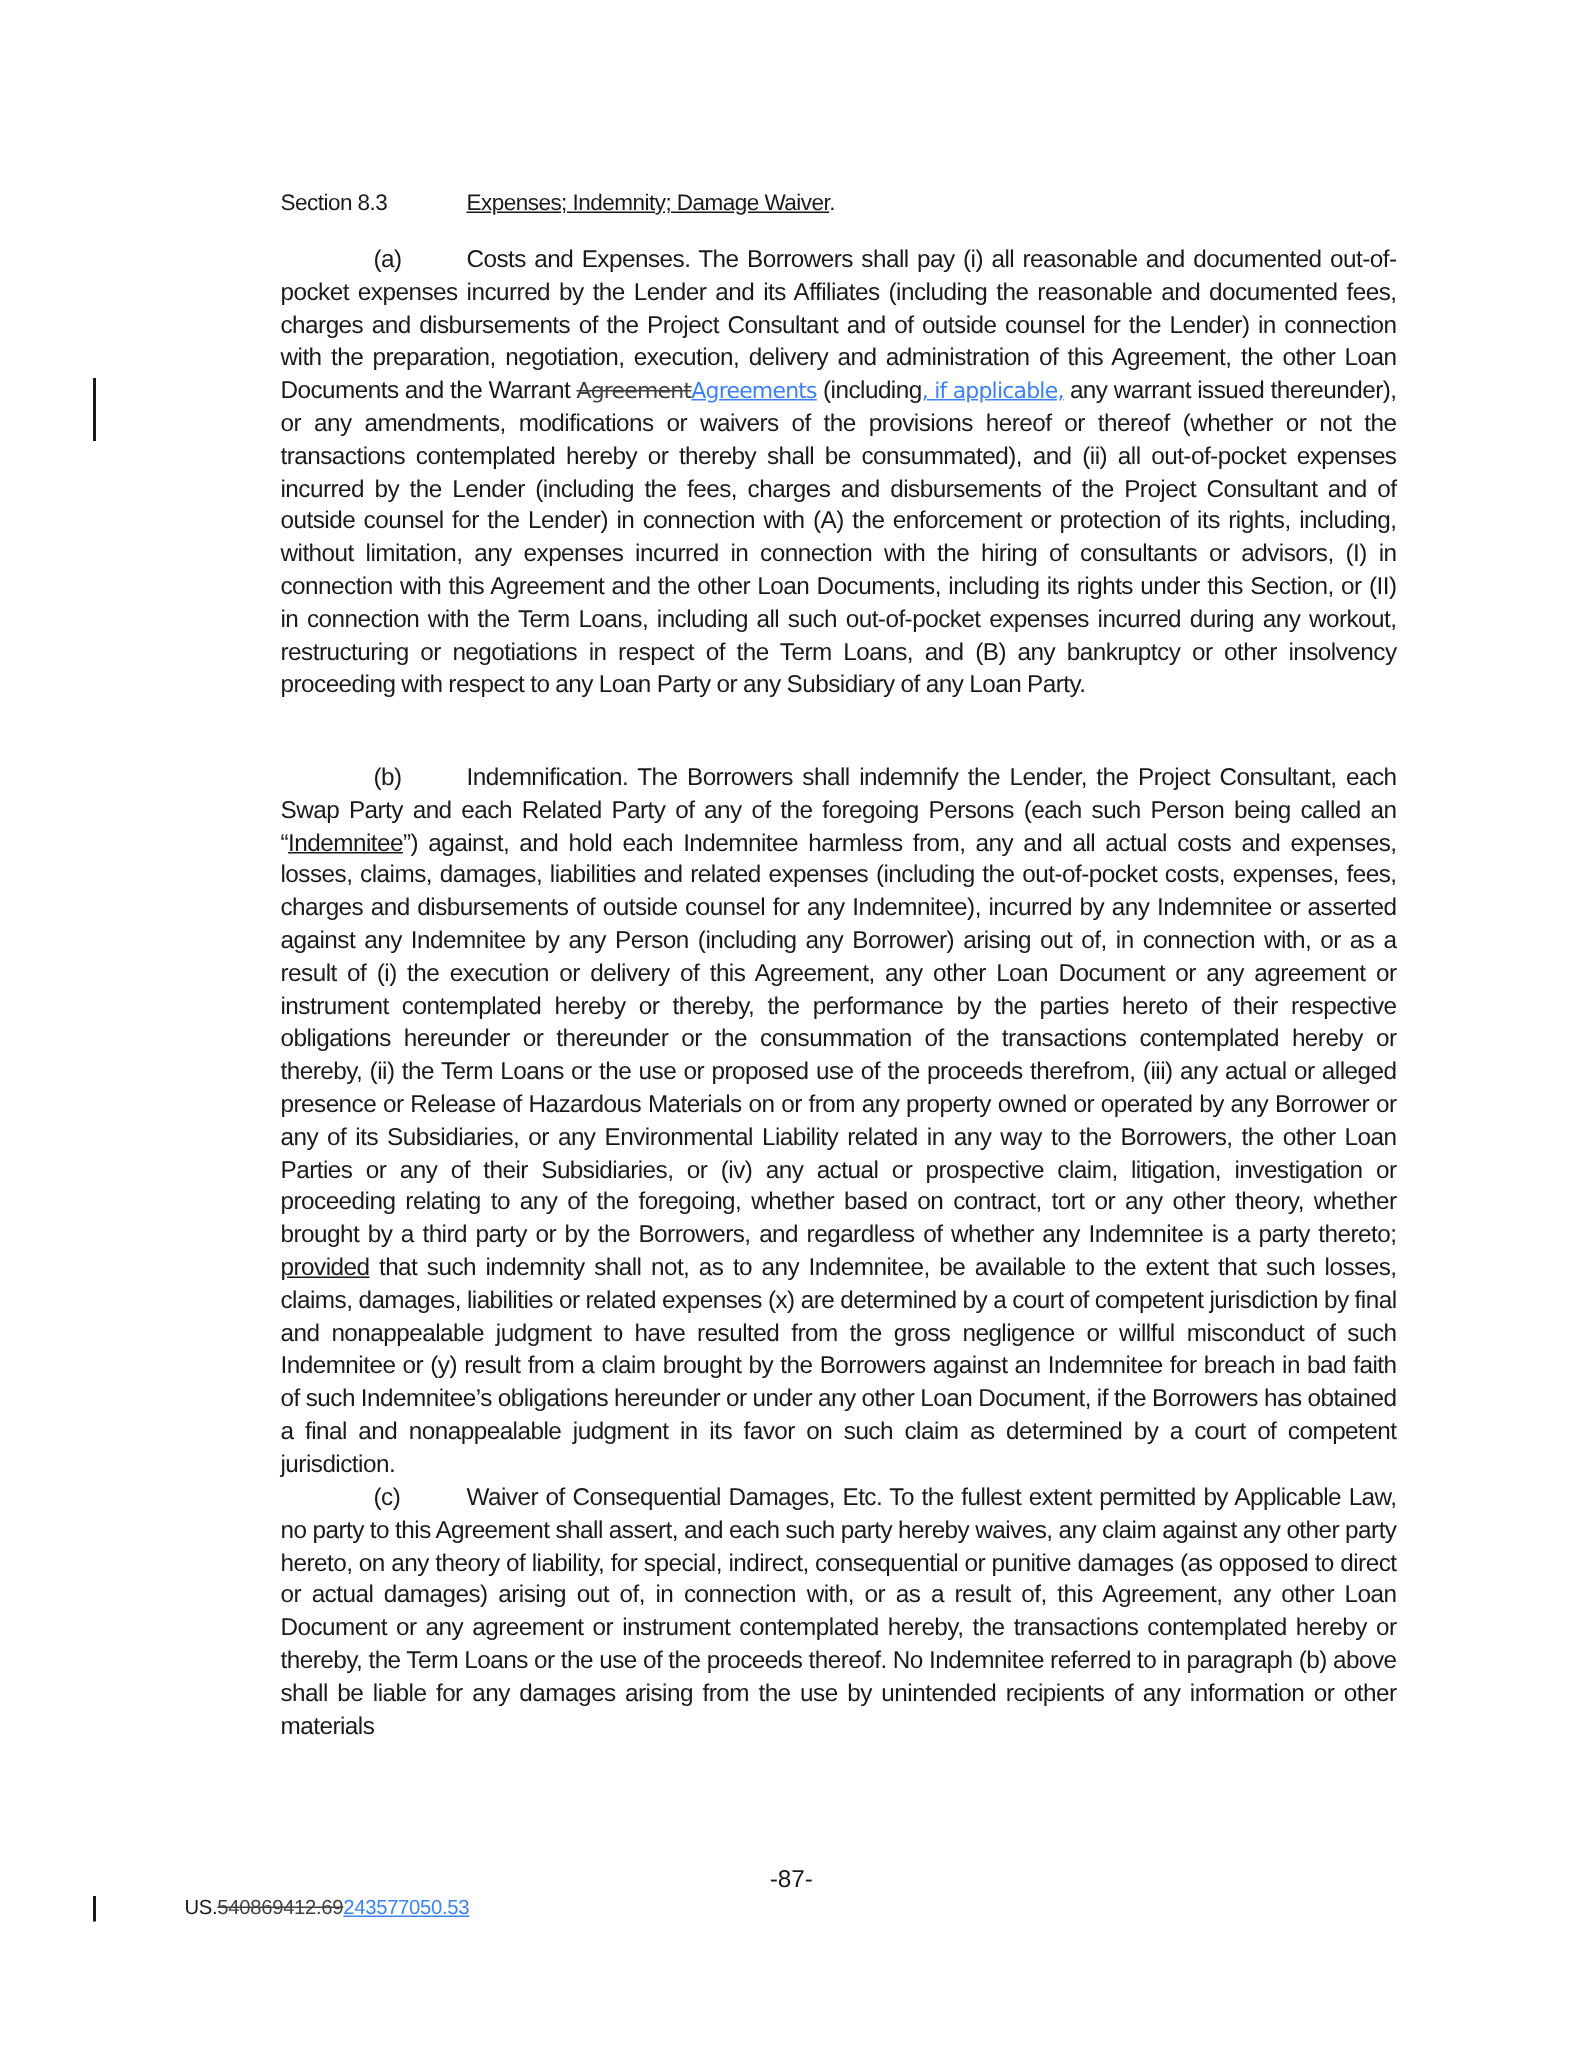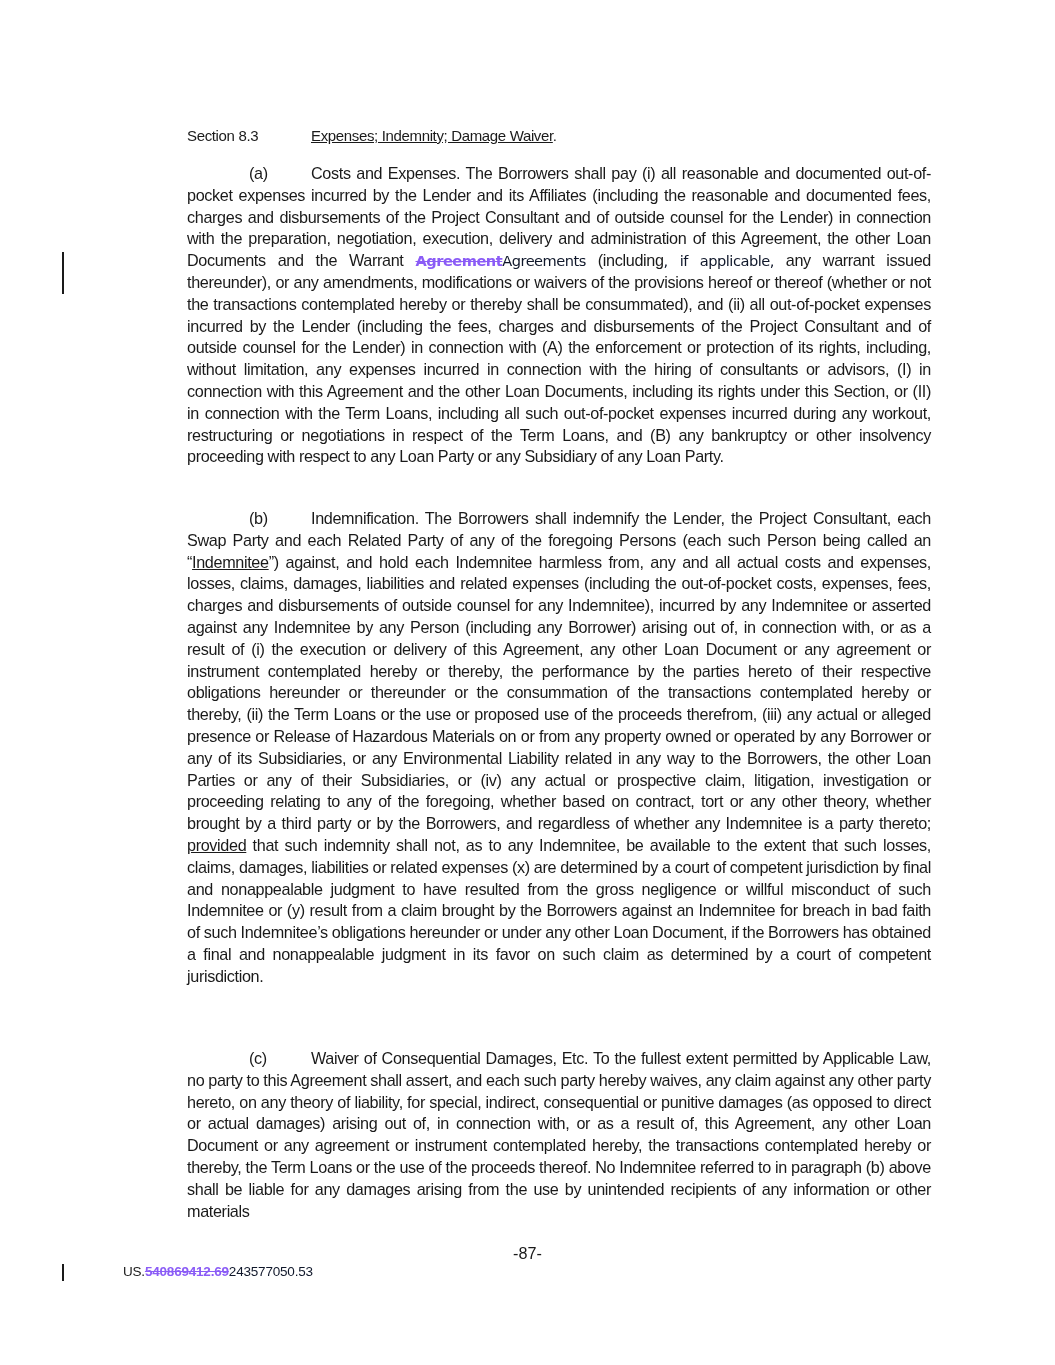--- a/index.html
+++ b/index.html
@@ -7,22 +7,22 @@
          font-family: "Liberation Sans", sans-serif; color: #1a1a1a; }
   .page { position: absolute; left: 0; top: 0; width: 1055px; height: 1365px; }
   .body-text { position: absolute; left: 187px; width: 744px; font-size: 16.2px;
                line-height: 21.8px; text-align: justify; letter-spacing: -0.35px;
                word-spacing: -0.2px; }
   .heading { position: absolute; left: 187px; top: 125px; font-size: 15px; line-height: 21.8px; letter-spacing: -0.35px; }
   .heading .num { display: inline-block; width: 124px; }
   .u { text-decoration: underline; }
   .para { margin: 0; text-indent: 62px; }
   .para .lbl { display: inline-block; width: 62px; text-indent: 0; }
-  .del { color: #8b5cf6; text-decoration: line-through; font-family: "DejaVu Sans", sans-serif; font-size: 14.6px; letter-spacing: -0.5px; font-weight: bold; }
-  .ins { color: #0f172a; font-family: "DejaVu Sans", sans-serif; font-size: 14.6px; letter-spacing: -0.5px; }
+  .del { color: #404040; text-decoration: line-through; font-family: "DejaVu Sans", sans-serif; font-size: 14.6px; letter-spacing: -0.5px; }
+  .ins { color: #3b82f6; text-decoration: underline; font-family: "DejaVu Sans", sans-serif; font-size: 14.6px; letter-spacing: -0.5px; }
   .change-bar { position: absolute; left: 62px; width: 1.5px; background: #1a1a1a; }
   .page-number { position: absolute; top: 1244px; left: 0; width: 1055px; text-align: center; font-size: 16.2px; }
   .docid { position: absolute; left: 123px; top: 1264px; font-size: 13.5px; letter-spacing: -0.2px; }
   .docid .del, .docid .ins { font-family: "Liberation Sans", sans-serif; font-size: 13.5px; letter-spacing: -0.2px; }
 </style>
 </head>
 <body>
 
 <div class="page">
 
@@ -33,21 +33,21 @@
   <div class="change-bar" style="top:252px;height:42px;"></div>
 
   <div class="body-text" style="top:163px;">
     <p class="para"><span class="lbl">(a)</span><span>Costs and Expenses.  The Borrowers shall pay (i) all reasonable and documented out-of-pocket expenses incurred by the Lender and its Affiliates (including the reasonable and documented fees, charges and disbursements of the Project Consultant and of outside counsel for the Lender) in connection with the preparation, negotiation, execution, delivery and administration of this Agreement, the other Loan Documents and the Warrant </span><span class="del">Agreement</span><span class="ins">Agreements</span><span> (including</span><span class="ins">, if applicable,</span><span> any warrant issued thereunder), or any amendments, modifications or waivers of the provisions hereof or thereof (whether or not the transactions contemplated hereby or thereby shall be consummated), and (ii) all out-of-pocket expenses incurred by the Lender (including the fees, charges and disbursements of the Project Consultant and of outside counsel for the Lender) in connection with (A) the enforcement or protection of its rights, including, without limitation, any expenses incurred in connection with the hiring of consultants or advisors, (I) in connection with this Agreement and the other Loan Documents, including its rights under this Section, or (II) in connection with the Term Loans, including all such out-of-pocket expenses incurred during any workout, restructuring or negotiations in respect of the Term Loans, and (B) any bankruptcy or other insolvency proceeding with respect to any Loan Party or any Subsidiary of any Loan Party.</span></p>
   </div>
 
   <div class="body-text" style="top:508px;">
     <p class="para"><span class="lbl">(b)</span><span>Indemnification.  The Borrowers shall indemnify the Lender, the Project Consultant, each Swap Party and each Related Party of any of the foregoing Persons (each such Person being called an “</span><span class="u">Indemnitee</span><span>”) against, and hold each Indemnitee harmless from, any and all actual costs and expenses, losses, claims, damages, liabilities and related expenses (including the out-of-pocket costs, expenses, fees, charges and disbursements of outside counsel for any Indemnitee), incurred by any Indemnitee or asserted against any Indemnitee by any Person (including any Borrower) arising out of, in connection with, or as a result of (i) the execution or delivery of this Agreement, any other Loan Document or any agreement or instrument contemplated hereby or thereby, the performance by the parties hereto of their respective obligations hereunder or thereunder or the consummation of the transactions contemplated hereby or thereby, (ii) the Term Loans or the use or proposed use of the proceeds therefrom, (iii) any actual or alleged presence or Release of Hazardous Materials on or from any property owned or operated by any Borrower or any of its Subsidiaries, or any Environmental Liability related in any way to the Borrowers, the other Loan Parties or any of their Subsidiaries, or (iv) any actual or prospective claim, litigation, investigation or proceeding relating to any of the foregoing, whether based on contract, tort or any other theory, whether brought by a third party or by the Borrowers, and regardless of whether any Indemnitee is a party thereto; </span><span class="u">provided</span><span> that such indemnity shall not, as to any Indemnitee, be available to the extent that such losses, claims, damages, liabilities or related expenses (x)&nbsp;are determined by a court of competent jurisdiction by final and nonappealable judgment to have resulted from the gross negligence or willful misconduct of such Indemnitee or (y)&nbsp;result from a claim brought by the Borrowers against an Indemnitee for breach in bad faith of such Indemnitee’s obligations hereunder or under any other Loan Document, if the Borrowers has obtained a final and nonappealable judgment in its favor on such claim as determined by a court of competent jurisdiction.</span></p>
   </div>
 
-  <div class="body-text" style="top:1048px;">
+  <div class="body-text" style="top:988px;">
     <p class="para" style="text-align-last: justify;"><span class="lbl">(c)</span><span>Waiver of Consequential Damages, Etc.  To the fullest extent permitted by Applicable Law, no party to this Agreement shall assert, and each such party hereby waives, any claim against any other party hereto, on any theory of liability, for special, indirect, consequential or punitive damages (as opposed to direct or actual damages) arising out of, in connection with, or as a result of, this Agreement, any other Loan Document or any agreement or instrument contemplated hereby, the transactions contemplated hereby or thereby, the Term Loans or the use of the proceeds thereof.  No Indemnitee referred to in paragraph (b) above shall be liable for any damages arising from the use by unintended recipients of any information or other materials</span></p>
   </div>
 
   <div class="page-number">-87-</div>
 
   <div class="change-bar" style="top:1264px;height:17px;"></div>
 
   <div class="docid">
     <span>US.</span><span class="del">540869412.69</span><span class="ins">243577050.53</span>
   </div>

